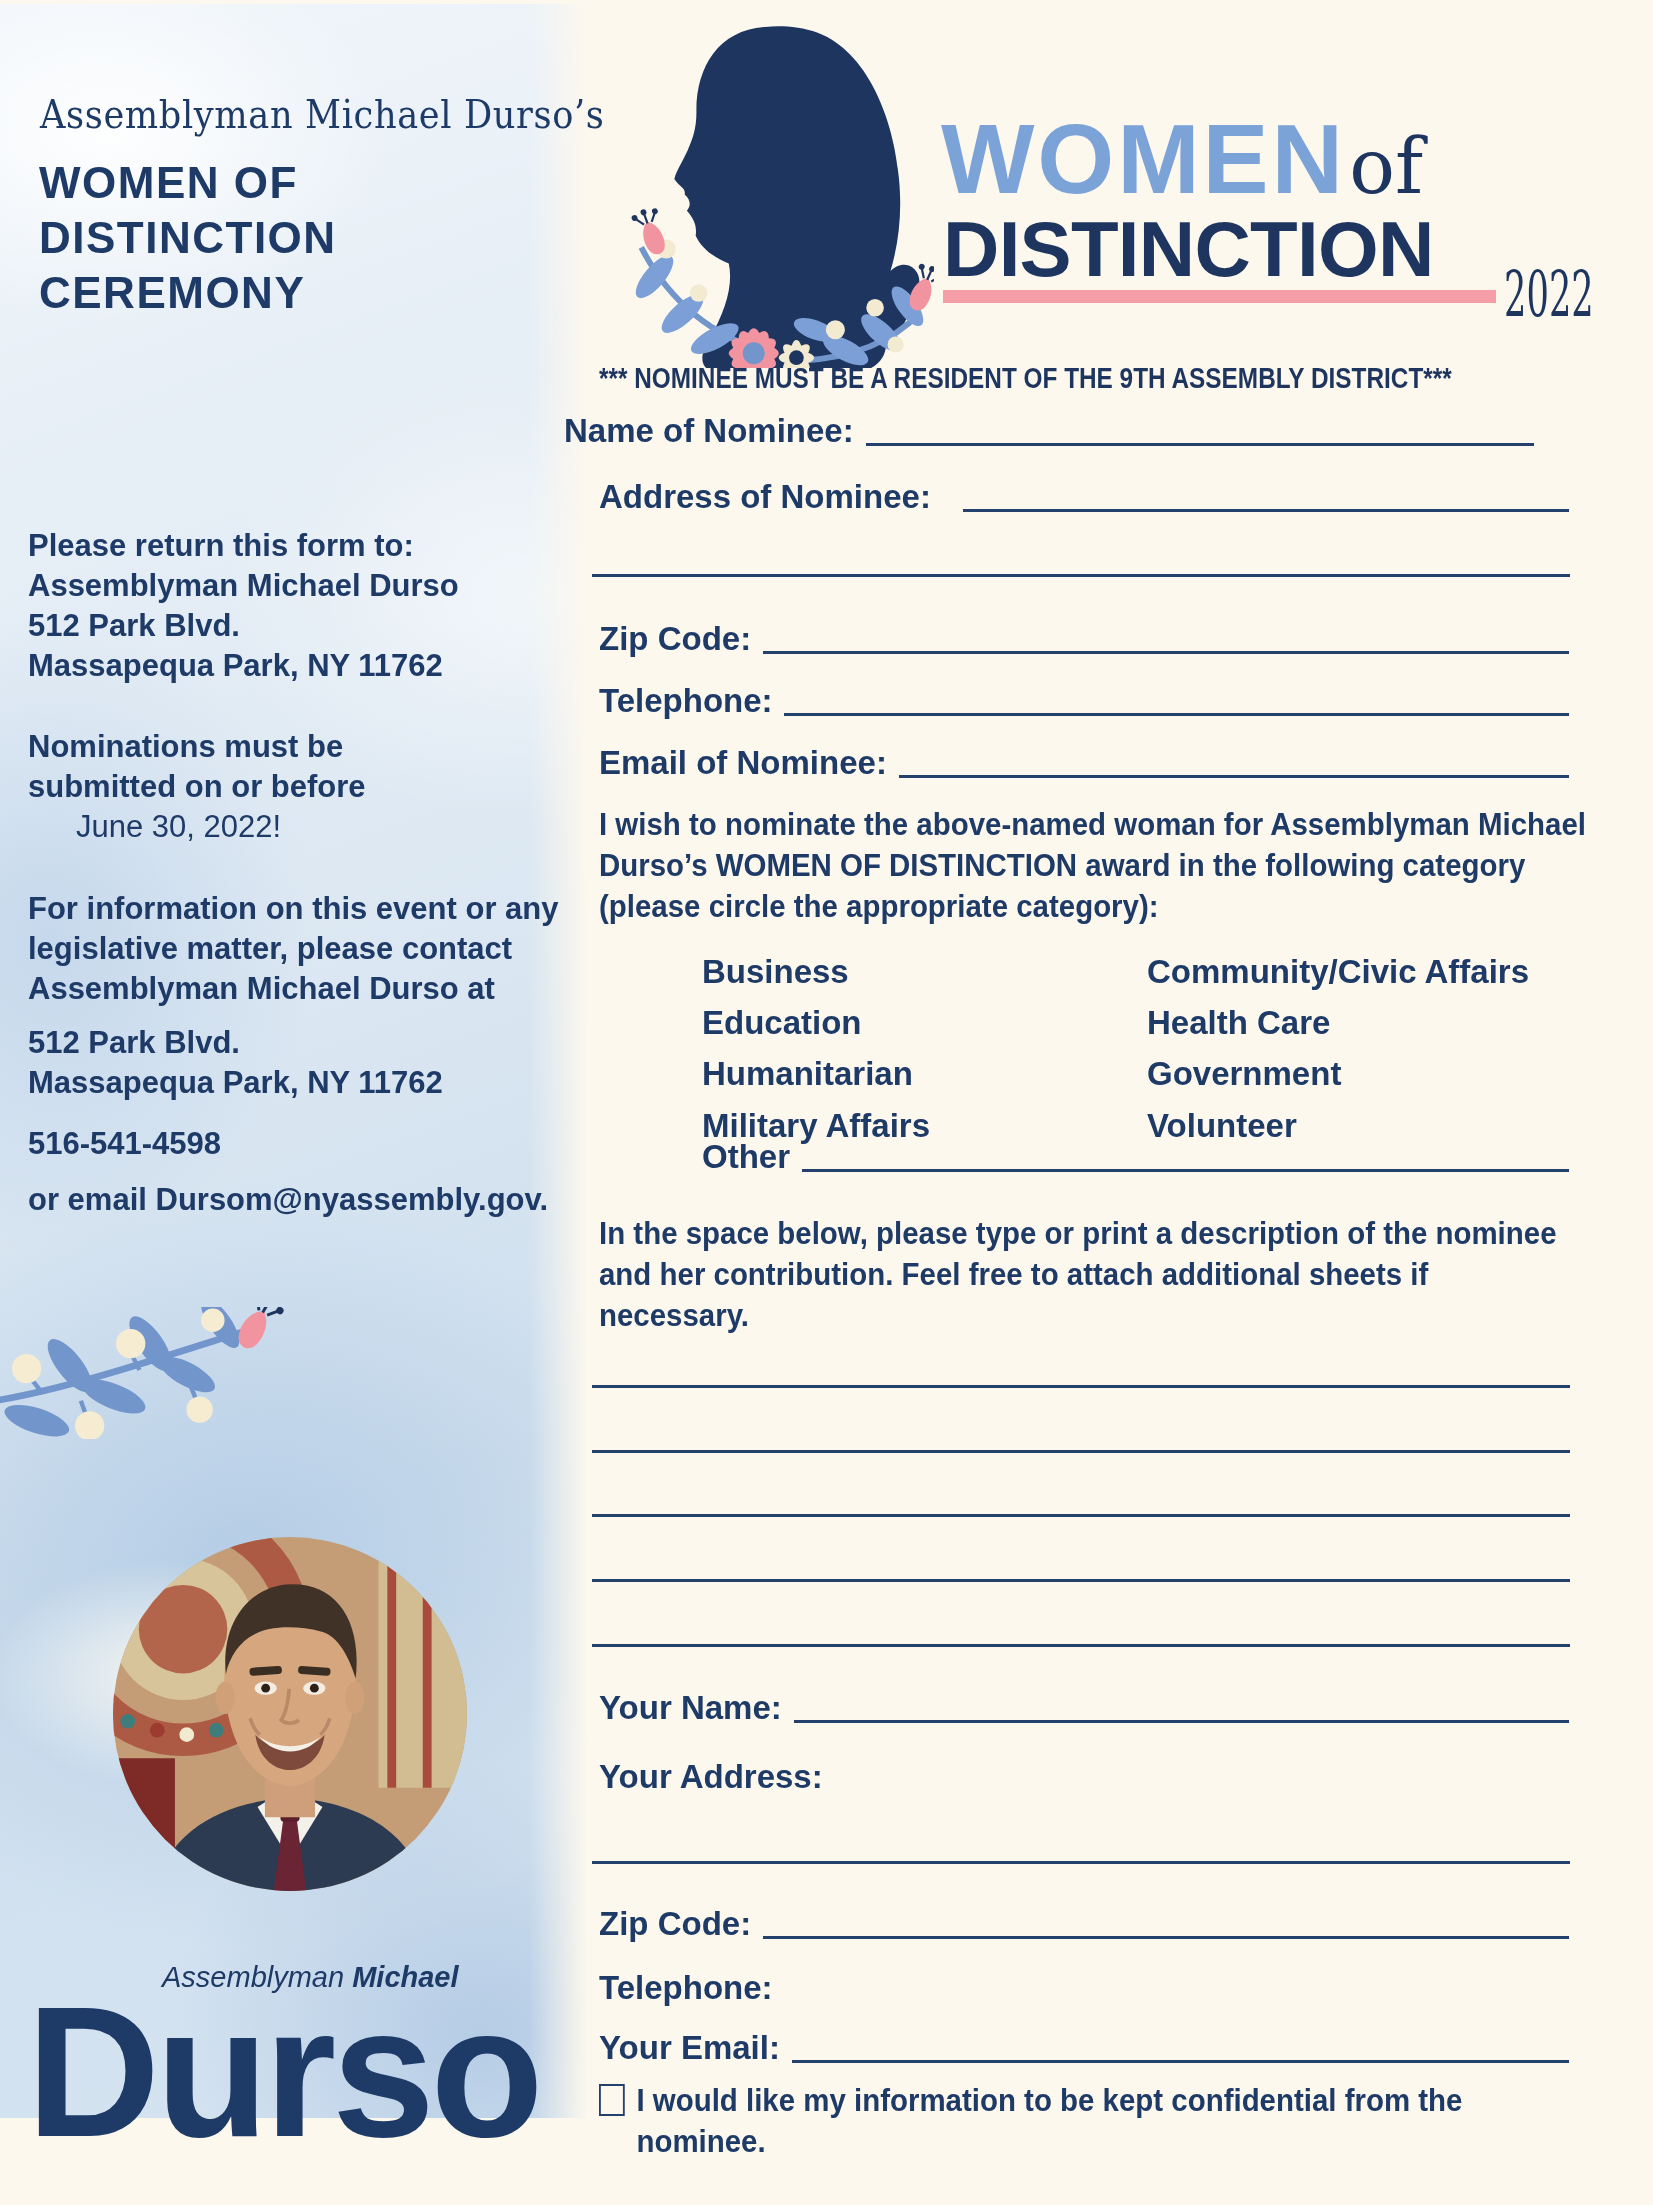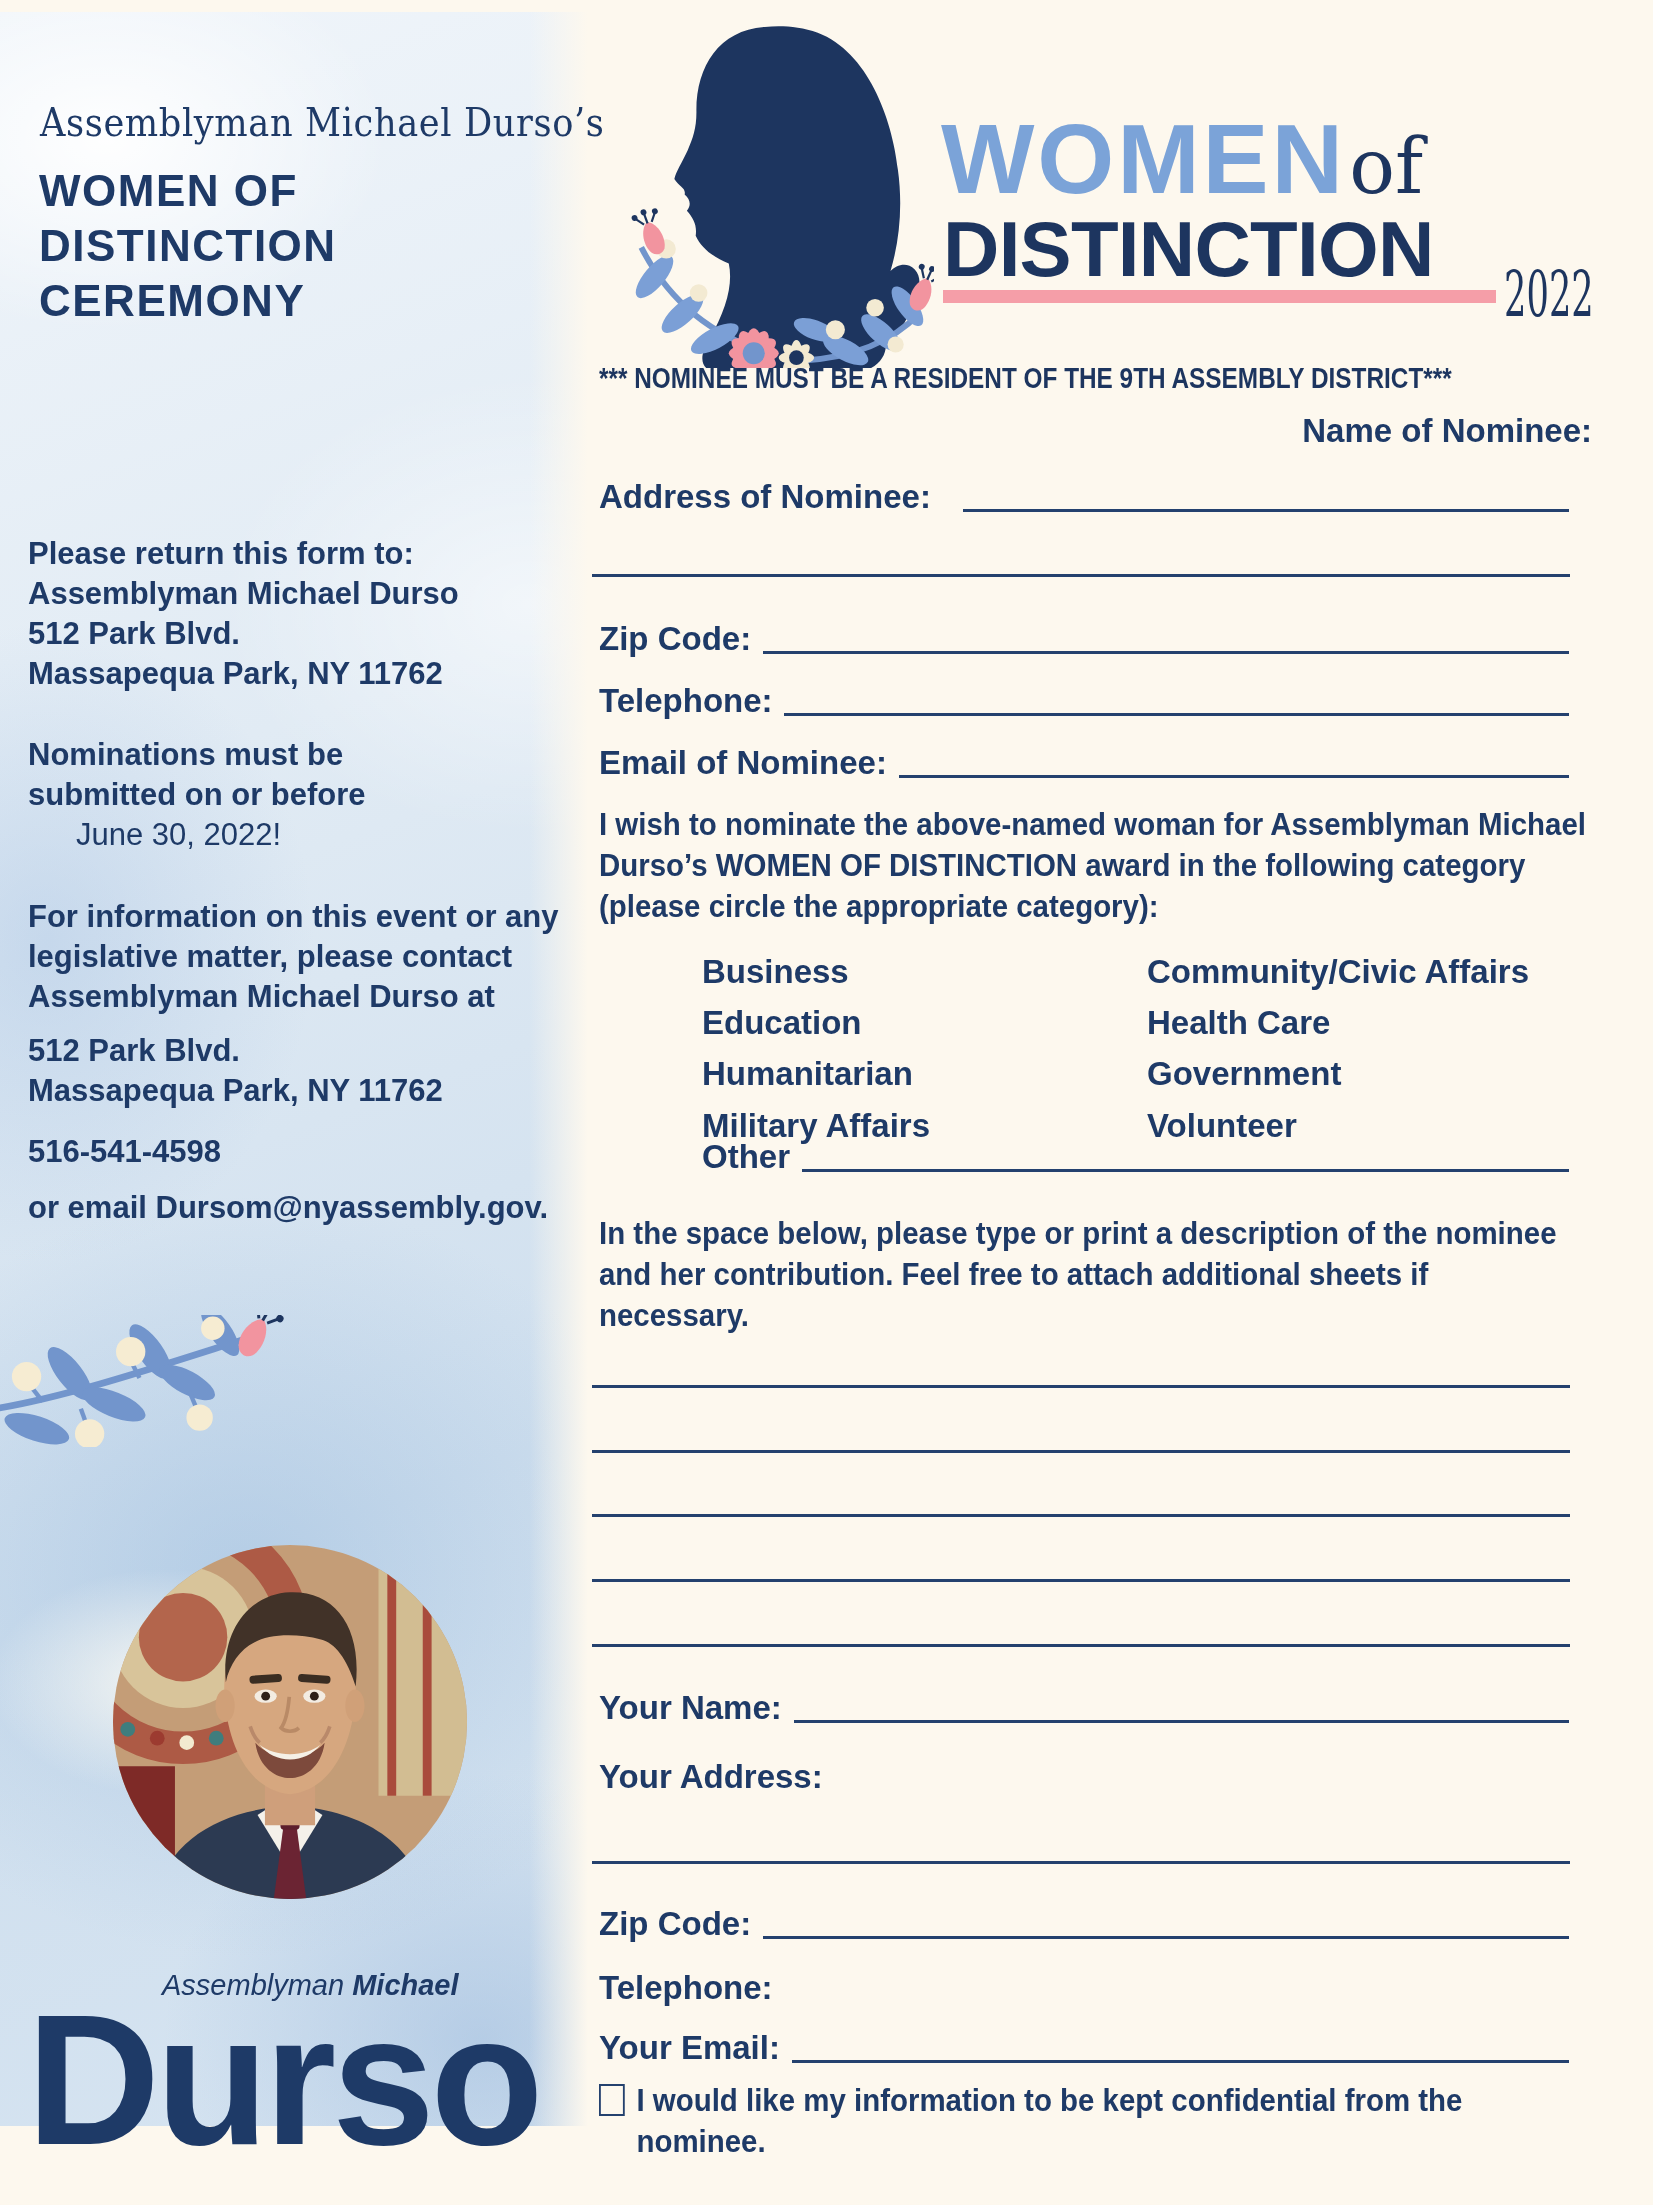--- a/index.html
+++ b/index.html
@@ -1,20 +1,20 @@
 <!DOCTYPE html>
 <html style="font-size:11.8px"><head>
 <meta charset="utf-8">
 <style>
   html,body{margin:0;padding:0;background:#fdf8ee;}
   .page{position:relative;width:1654px;height:2205px;background:#fdf8ee;overflow:hidden;
         font-family:"Liberation Sans",sans-serif;color:#1e3a67;}
   .abs{position:absolute;}
   
-  .sidebar{position:absolute;left:0;top:12px;width:588px;height:2114px;
+  .sidebar{position:absolute;left:0;top:4px;width:588px;height:2114px;
     background:
       linear-gradient(90deg, rgba(253,248,238,0) 90%, #fdf8ee 100%),
       radial-gradient(ellipse 456px 309px at 18% 6%, rgba(255,255,255,.95), rgba(255,255,255,0) 62%),
       radial-gradient(ellipse 515px 382px at 90% 28%, rgba(255,255,255,.55), rgba(255,255,255,0) 60%),
       radial-gradient(ellipse 250px 162px at 28% 79%, rgba(255,252,244,.85), rgba(255,252,244,0) 70%),
       radial-gradient(ellipse 382px 456px at 8% 44%, rgba(158,188,224,.38), rgba(158,188,224,0) 70%),
       radial-gradient(ellipse 603px 529px at 42% 74%, rgba(148,183,219,.45), rgba(148,183,219,0) 72%),
       radial-gradient(ellipse 456px 382px at 82% 96%, rgba(138,173,214,.42), rgba(138,173,214,0) 70%),
       linear-gradient(160deg,#f0f5fa 0%,#e1ebf4 35%,#cfdfee 70%,#d6e4f1 100%);}
   .eyebrow{font-family:"DejaVu Serif","Liberation Serif",serif;font-size:40px;color:#1e3a67;
@@ -243,21 +243,21 @@
   <div class="abs" style="left:941px;top:109px;">
     <span class="women-word">WOMEN</span>
     <span class="of-word">of</span>
   </div>
   <div class="abs distinction-word" style="left:943px;top:210px;">DISTINCTION</div>
   <div class="pinkbar" style="left:943px;top:290px;width:553px;"></div>
   <div class="abs year" style="left:1504px;top:259px;">2022</div>
 
   <div class="abs banner" style="left:599px;top:362px;">*** NOMINEE MUST BE A RESIDENT OF THE 9TH ASSEMBLY DISTRICT***</div>
 
-  <div class="frow" style="left:622px;top:412px;width:970px;flex-direction:column;">
+  <div class="frow" style="left:564px;top:412px;width:970px;">
     <span class="lbl">Name of Nominee:</span>
     <span class="fill"></span>
   </div>
 
   <div class="frow" style="left:599px;top:478px;width:970px;gap:20px;">
     <span class="lbl">Address of Nominee:</span>
     <span class="fill"></span>
   </div>
   <div class="hr" style="left:592px;top:574px;width:978px;"></div>
 

